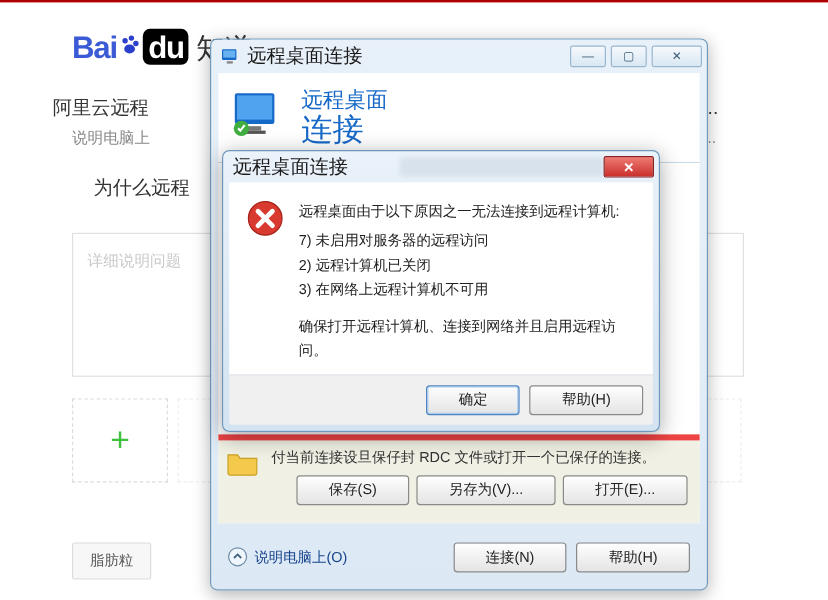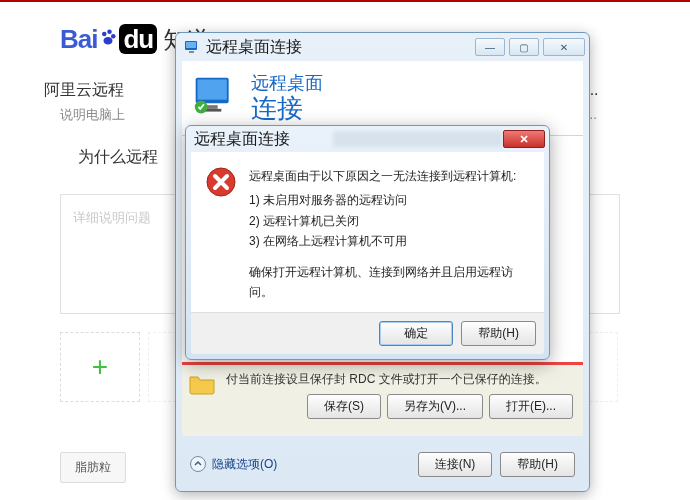--- a/index.html
+++ b/index.html
@@ -36,25 +36,25 @@
 .winbtns { display: flex; gap: 4px; }
 .winbtn { width: 30px; height: 18px; background: linear-gradient(#f6f9fc,#d8e7f3); border: 1px solid #9ab7cf; border-radius: 2px; display: flex; align-items: center; justify-content: center; font-size: 10px; color: #3a5a75; }
 .winbtn.wide { width: 42px; }
 
 .header-area { background: #fff; margin: 0 6px; padding: 10px 0 14px 10px; display: flex; align-items: flex-end; gap: 15px; border-bottom: 1px solid #c9d8e6; }
 .header-title1 { color: #1769c7; font-size: 18px; font-weight: 400; }
 .header-title2 { color: #1769c7; font-size: 26px; font-weight: 400; line-height: 1; }
 
 .body-area { background: #fff; margin: 0 6px; height: 300px; position: relative; border-top: 1px solid #fff; }
 
-.saved-strip { position: absolute; bottom: 0; left: 0; right: 0; height: 74px; background: #f0f0e4; border-top: 3px solid #ef4444; padding: 6px 10px; }
+.saved-strip { position: absolute; bottom: 0; left: 0; right: 0; height: 74px; background: #f0f0e4; border-top: 5px solid #ef4444; padding: 6px 10px; }
 .saved-text { font-size: 12px; color: #333; margin-left: 34px; line-height: 1.4; }
 .folder-icon { position: absolute; left: 6px; top: 6px; }
 .btnrow { margin-top: 6px; display: flex; justify-content: flex-end; gap: 6px; }
-.btn { background: linear-gradient(#fefefe,#e4e4e4); border: 1px solid #8a8a8a; border-radius: 3px; padding: 3px 16px; font-size: 12px; min-width: 74px; text-align: center; color: #222; }
+.btn { background: linear-gradient(#fefefe,#e4e4e4); border: 1px solid #8a8a8a; border-radius: 3px; padding: 3px 26px; font-size: 12px; min-width: 74px; text-align: left; color: #222; }
 .btn.primary { border: 1px solid #4f86c2; box-shadow: 0 0 0 1px #a8cdef inset; }
 
 .footer { margin: 6px 6px 0 6px; height: 44px; display: flex; align-items: center; padding: 0 8px; }
 .footer .expand { width: 16px; height: 16px; border: 1px solid #6f8ba4; border-radius: 8px; display: flex; align-items: center; justify-content: center; font-size: 10px; color: #3f5f7c; margin-right: 6px; background: #eef5fb; }
 .footer .opt { flex: 1; color: #15428b; font-size: 12px; }
 .footer .btns { display: flex; gap: 8px; }
 
 
 .win-err { top: 125px; left: 185px; width: 365px; background: linear-gradient(#eaf2fa,#d3e3f1); border: 1px solid #6f98bc; border-radius: 6px; box-shadow: 0 4px 18px rgba(0,0,0,0.35); position: absolute; }
 .win-err .titlebar { height: 26px; }
@@ -154,21 +154,21 @@
       </div>
     </div>
   </div>
 
   <div class="footer">
     <div class="expand">
       <svg width="8" height="8" viewBox="0 0 8 8">
           <path d="M1 5 L4 2 L7 5" stroke="#3f5f7c" stroke-width="1.5" fill="none"></path>
         </svg>
     </div>
-    <div class="opt">隐藏选项(O)</div>
+    <div class="opt">说明电脑上(O)</div>
     <div class="btns">
       <div class="btn">连接(N)</div>
       <div class="btn">帮助(H)</div>
     </div>
   </div>
 </div>
 
 <div class="win-err">
   <div class="titlebar">
     <span class="title">远程桌面连接</span>
@@ -179,21 +179,21 @@
   </div>
   <div class="err-body">
     <span class="err-icon">
       <svg width="32" height="32" viewBox="0 0 32 32">
         <circle cx="16" cy="16" r="14" fill="#d93a2f" stroke="#a5221a" stroke-width="1"></circle>
         <path d="M10 10 L22 22 M22 10 L10 22" stroke="#fff" stroke-width="4" stroke-linecap="round"></path>
       </svg>
     </span>
     <div class="err-text">
       <div class="hdr">远程桌面由于以下原因之一无法连接到远程计算机:</div>
-      <div>1) 未启用对服务器的远程访问</div>
+      <div>7) 未启用对服务器的远程访问</div>
       <div>2) 远程计算机已关闭</div>
       <div>3) 在网络上远程计算机不可用</div>
       <div class="advice">确保打开远程计算机、连接到网络并且启用远程访问。</div>
     </div>
   </div>
   <div class="err-btns">
     <div class="btn primary">确定</div>
     <div class="btn">帮助(H)</div>
   </div>
 </div>

